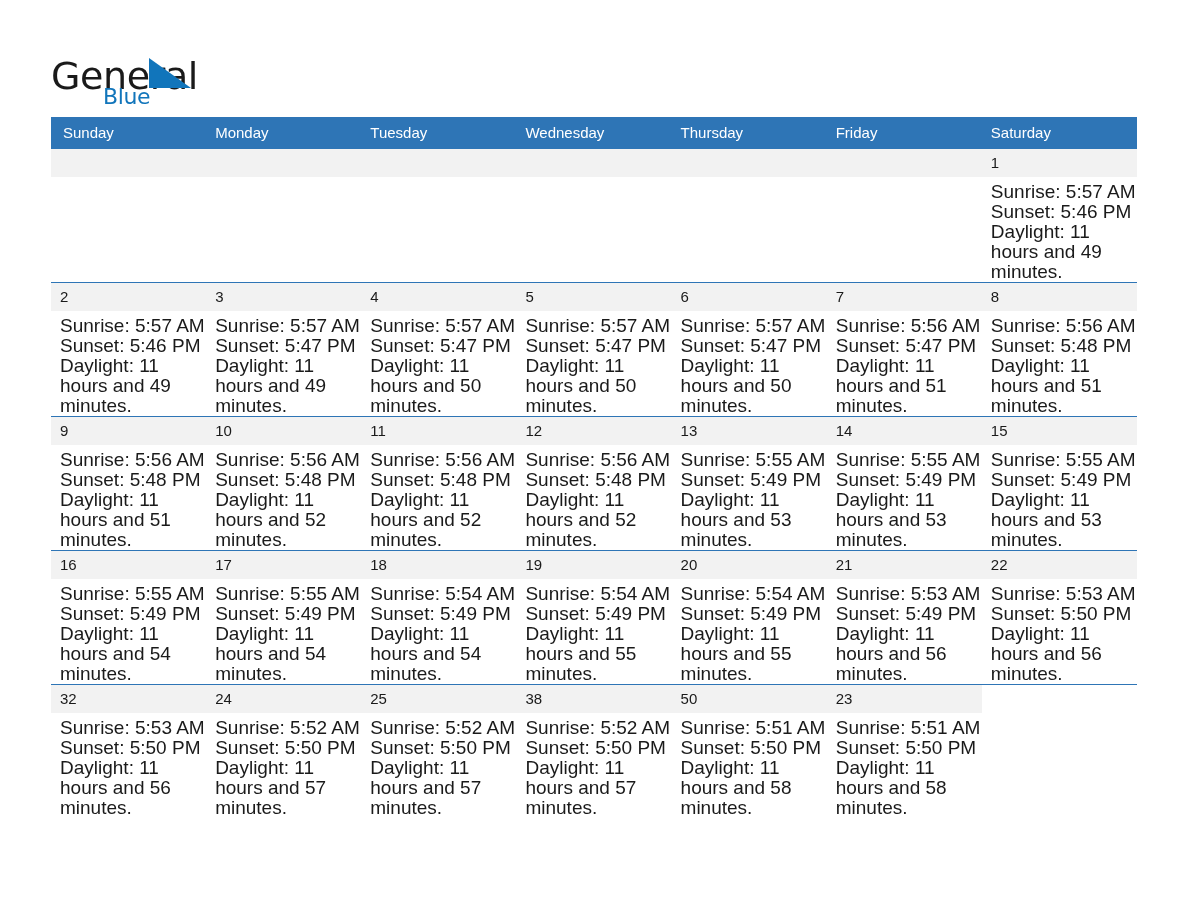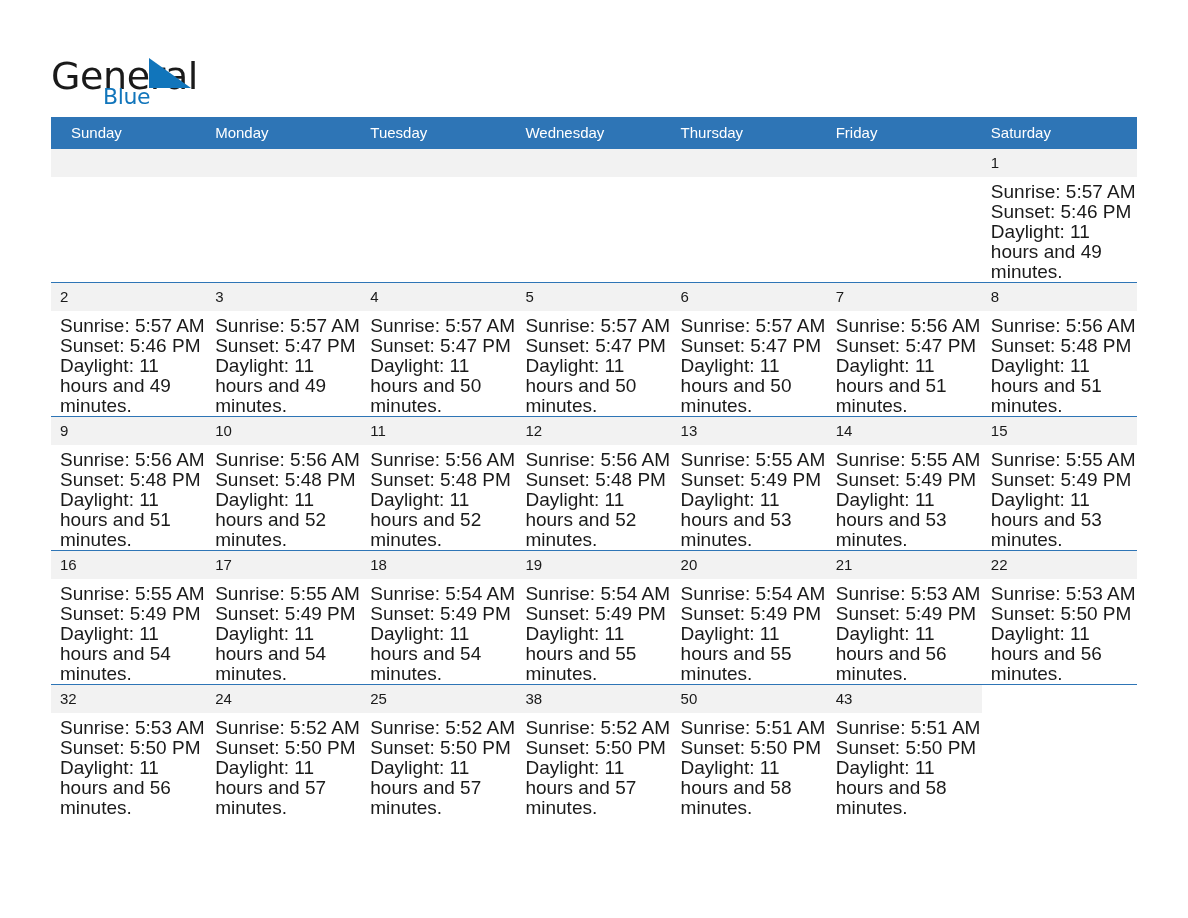--- a/index.html
+++ b/index.html
@@ -109,21 +109,21 @@
     height: 110px;
     vertical-align: top;
     padding: 0;
     border: none;
     border-top: 1px solid #2e75b6;
     background: #ffffff;
   }
   .calendar tr.week-row td {
     border-top: 1px solid #2e75b6;
   }
-  .calendar thead tr th:first-child { padding-left: 20px; }
+  .calendar thead tr th:first-child { padding-left: 12px; }
 
   .daynum {
     display: block;
     background: #f2f2f2;
     font-size: 15px;
     line-height: 18px;
     color: #1a1a1a;
     padding: 5px 0 5px 9px;
     min-height: 18px;
   }
@@ -406,21 +406,21 @@
           </td>
           <td>
             <span class="daynum">50</span>
             <div class="info">
               <div>Sunrise: 5:51 AM</div>
               <div>Sunset: 5:50 PM</div>
               <div class="daylight-wrap">Daylight: 11 hours and 58 minutes.</div>
             </div>
           </td>
           <td>
-            <span class="daynum">43</span>
+            <span class="daynum">23</span>
             <div class="info">
               <div>Sunrise: 5:51 AM</div>
               <div>Sunset: 5:50 PM</div>
               <div class="daylight-wrap">Daylight: 11 hours and 58 minutes.</div>
             </div>
           </td>
           <td class="blank"></td>
         </tr>
       </tbody>
   </table>

